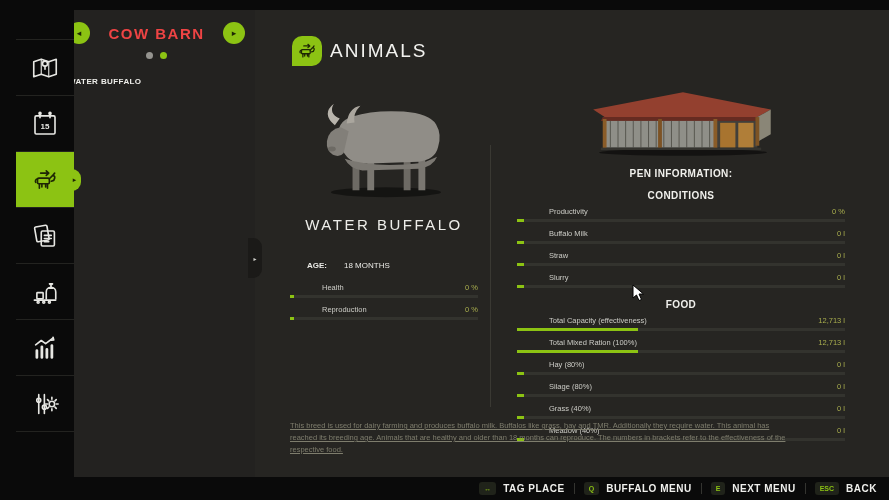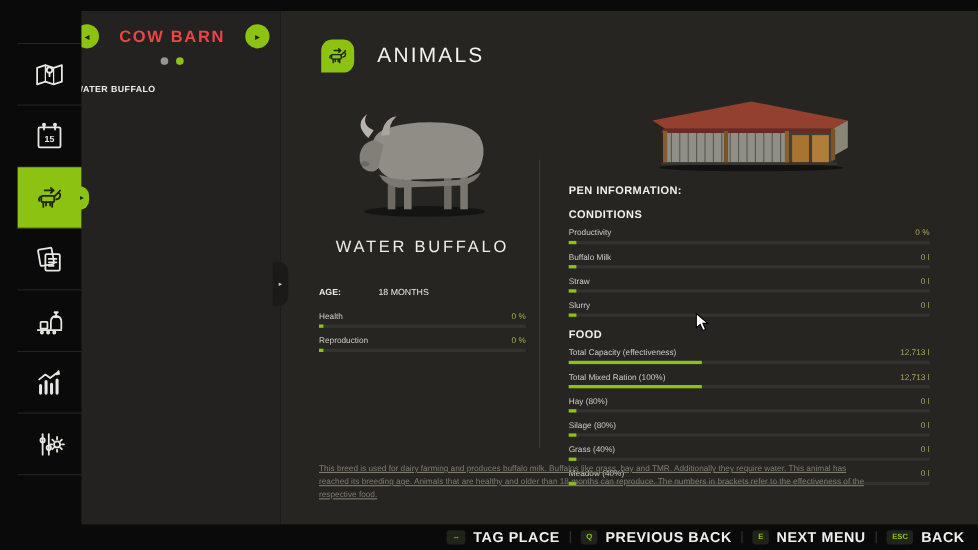--- a/index.html
+++ b/index.html
@@ -36,57 +36,57 @@
   .card-price { font-size:13.5px; margin-top:3px; }
   .card-count { position:absolute; top:7px; right:12px; font-size:6.5px; color:#44511a; }
   .card-notch { position:absolute; right:-5px; top:50%; transform:translateY(-50%); width:11px; height:15px;
     background:#8cc313; border-radius:0 7px 7px 0; display:flex; align-items:center; justify-content:center;
     color:#26300a; font-size:5px; }
   .panel-handle { position:absolute; right:-7px; top:228px; width:14px; height:40px; background:#1b1a18;
     border-radius:0 9px 9px 0; display:flex; align-items:center; justify-content:center; color:#cfcfc9; font-size:6px; cursor:pointer; }
 
   
   .main { position:absolute; left:255px; top:10px; right:0; bottom:23px; background:#262522; }
-  .main-header { position:absolute; left:37px; top:26px; display:flex; align-items:center; gap:21px; }
+  .main-header { position:absolute; left:37px; top:26px; display:flex; align-items:center; gap:8px; }
   .main-icon { width:30px; height:30px; background:#8cc313; border-radius:10px 10px 10px 0;
     display:flex; align-items:center; justify-content:center; color:#1e2605; }
   .main-icon svg { width:22px; height:22px; stroke:currentColor; fill:none; stroke-width:1.4; stroke-linecap:round; stroke-linejoin:round; }
   .main-title { font-size:19px; letter-spacing:2px; color:#f2f2ef; font-weight:normal; }
 
   .animal-col { position:absolute; left:35px; top:66px; width:188px; }
   .figure-wrap { height:130px; display:flex; align-items:flex-end; justify-content:center; }
   .animal-name { text-align:center; margin-top:10px; font-size:15px; letter-spacing:2.5px; color:#edede9; }
   .age-row { margin-top:28px; display:flex; font-size:8px; color:#e9e9e5; }
-  .age-label { font-weight:bold; width:54px; }
+  .age-label { font-weight:bold; width:54px;text-align:center; }
   .stats { margin-top:13px; }
 
   .stat-row { margin-bottom:7px; }
-  .stat-line { display:flex; justify-content:space-between; font-size:7.5px; margin-bottom:3px; }
+  .stat-line { display:flex; justify-content:space-between; font-size:7.5px; margin-bottom:3px;margin-left:32px; }
   .stat-label { color:#ccccc6; }
   .stat-value { color:#a9ae4e; }
   .stat-track { position:relative; height:3px; background:#33332e; }
   .stat-fill { position:absolute; left:0; top:0; height:3px; background:#8cc313; }
 
   .divider { position:absolute; left:235px; top:135px; width:1px; height:262px; background:#3a3933; }
 
-  .right-col { position:absolute; left:262px; top:60px; width:328px; }
+  .right-col { position:absolute; left:262px; top:60px; width:328px;text-align:center; }
   .barn-wrap { height:88px; display:flex; align-items:flex-end; justify-content:center; }
   .pen-title { font-size:10px; font-weight:bold; letter-spacing:.4px; color:#f0f0ec; margin-top:10px; }
   .sec-title { font-size:10px; font-weight:bold; letter-spacing:.4px; color:#f0f0ec; margin-top:11px; margin-bottom:6px; }
 
   .description { position:absolute; left:35px; top:410px; width:508px; font-size:7.5px; line-height:1.6;
     color:#7e7d6d;text-decoration:underline; }
 
   
   .bottom-bar { position:absolute; left:0; right:0; bottom:0; height:23px; background:#0a0a0a; z-index:6;
     display:flex; align-items:center; justify-content:flex-end; padding-right:12px; gap:9px; }
   .bb-group { display:flex; align-items:center; gap:7px; cursor:pointer; }
   .bb-key { background:#20231a; color:#8cc313; font-size:7px; font-weight:bold; border-radius:3px;
     padding:3px 5px; min-width:12px; text-align:center; }
-  .bb-label { font-size:13px; font-weight:bold; letter-spacing:.5px; color:#efefec; }
+  .bb-label { font-size:10px; font-weight:bold; letter-spacing:.5px; color:#efefec; }
   .bb-sep { width:1px; height:11px; background:#343430; }
 
   .cursor { position:absolute; left:632px; top:284px; z-index:20; pointer-events:none; }
 </style>
 </head>
 <body>
 
 <svg width="0" height="0" style="position:absolute" aria-hidden="true">
   <symbol id="sym-map" viewBox="0 0 24 24">
     <path d="M3 7 L9 5 L15 7 L21 5 V17 L15 19 L9 17 L3 19 Z"></path>
@@ -373,21 +373,21 @@
 </main>
 
 <footer class="bottom-bar" id="bottom-bar">
     <div class="bb-group">
       <span class="bb-key">↔</span>
       <span class="bb-label">TAG PLACE</span>
     </div>
     <div class="bb-sep"></div>
     <div class="bb-group">
       <span class="bb-key">Q</span>
-      <span class="bb-label">PREVIOUS BACK</span>
+      <span class="bb-label">BUFFALO MENU</span>
     </div>
     <div class="bb-sep"></div>
     <div class="bb-group">
       <span class="bb-key">E</span>
       <span class="bb-label">NEXT MENU</span>
     </div>
     <div class="bb-sep"></div>
     <div class="bb-group">
       <span class="bb-key">ESC</span>
       <span class="bb-label">BACK</span>

